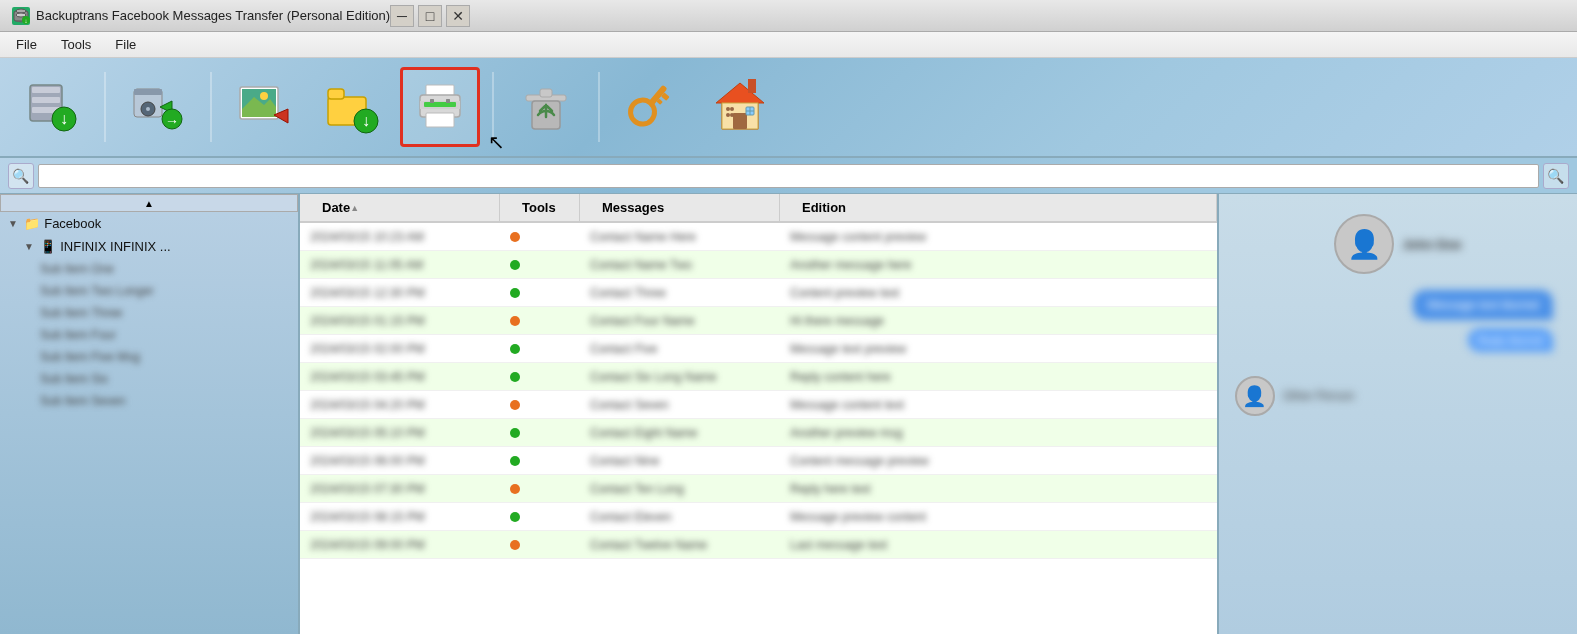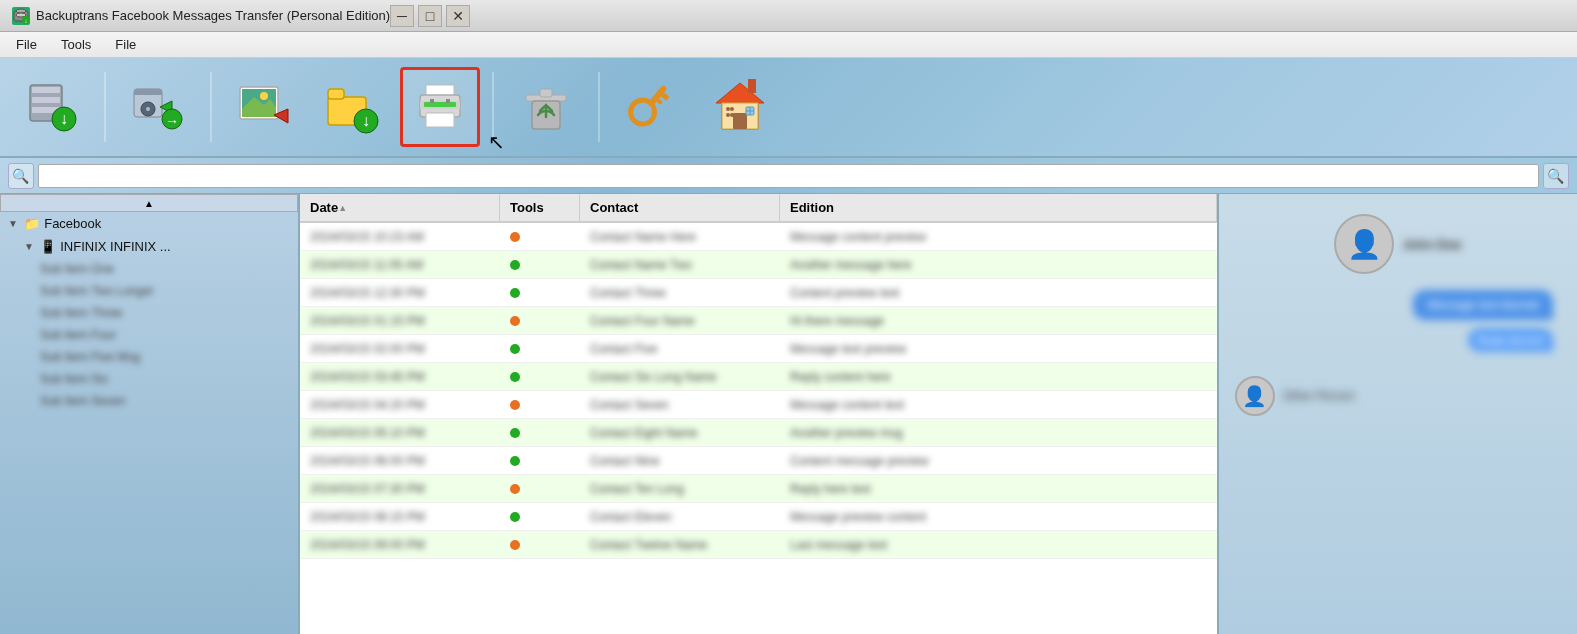--- a/index.html
+++ b/index.html
@@ -198,21 +198,21 @@
       overflow: hidden;
     }
     .table-header {
       display: grid;
       grid-template-columns: 200px 80px 200px 1fr;
       background: #e8e8e8;
       border-bottom: 2px solid #ccc;
       padding: 0;
     }
     .table-header-cell {
-      padding: 6px 10px;
+      padding: 6px 22px;
       font-weight: bold;
       font-size: 13px;
       border-right: 1px solid #ccc;
       display: flex; align-items: center; gap: 0;
       cursor: pointer;
     }
     .table-header-cell .sort-arrow {
       font-size: 9px;
       color: #888;
     }
@@ -524,21 +524,21 @@
   <div class="table-area">
     <div class="table-header">
       <div class="table-header-cell">
         <span>Date</span>
         <span class="sort-arrow">▲</span>
       </div>
       <div class="table-header-cell">
         <span>Tools</span>
       </div>
       <div class="table-header-cell">
-        <span>Contact</span>
+        <span>Messages</span>
       </div>
       <div class="table-header-cell">
         <span>Edition</span>
       </div>
     </div>
     <div class="table-body">
 
       <div class="table-row">
         <div class="table-cell">
             <span class="blurred-text">2024/03/15 10:23 AM</span>

